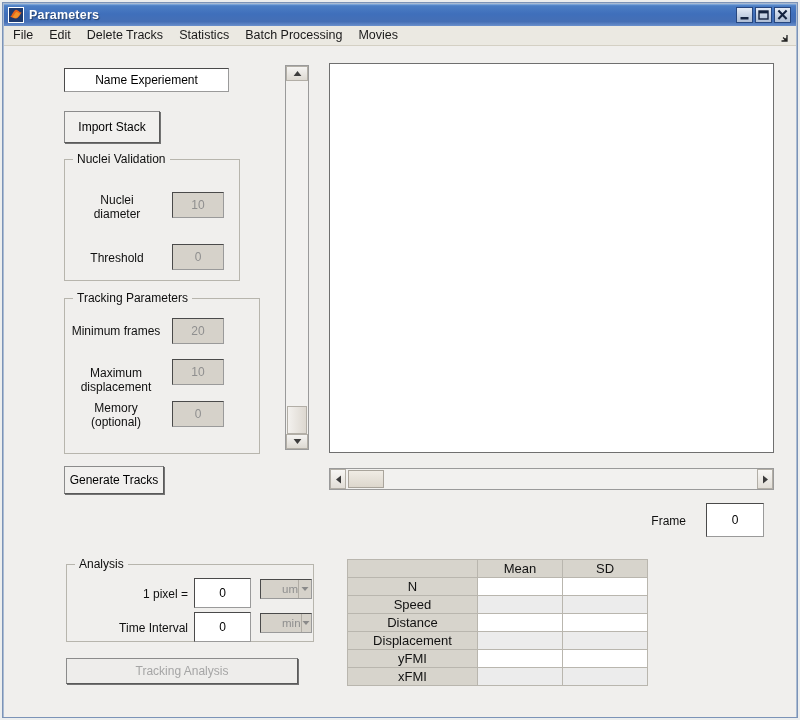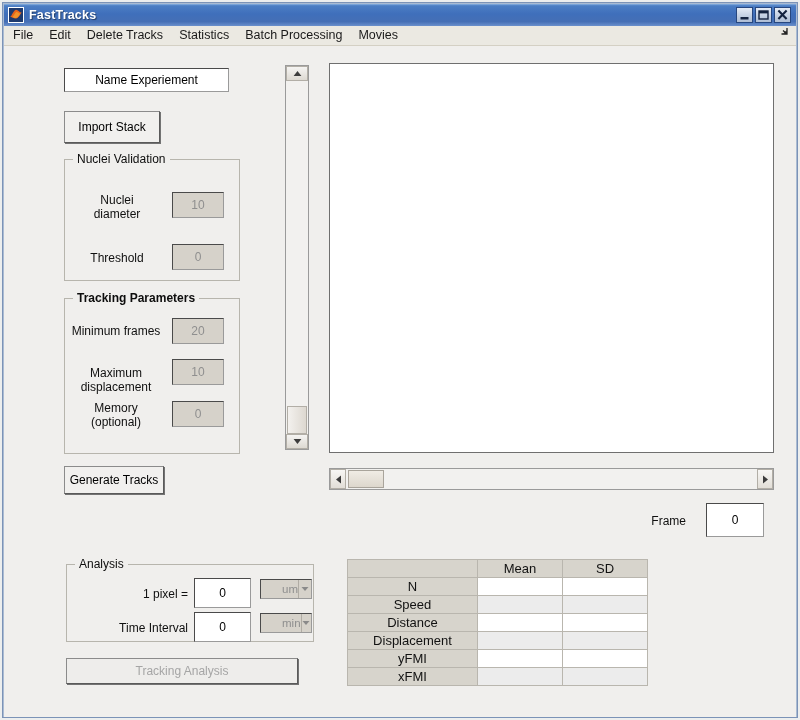--- a/index.html
+++ b/index.html
@@ -79,21 +79,21 @@
   
   .menubar {
     position: absolute;
     left: 1px; top: 23px;
     width: 792px;
     height: 20px;
     background: #ebe9e2;
     border-bottom: 1px solid #d4d0c4;
     box-sizing: border-box;
     display: flex;
-    align-items: flex-start;
+    align-items: flex-end;
     font-size: 12.5px;
     color: #1a1a1a;
   }
   .menu-item {
     padding: 2px 7px 3px 7px;
     margin-left: 2px;
     white-space: nowrap;
     cursor: default;
   }
   .menu-arrow {
@@ -304,21 +304,21 @@
 <div id="app">
   <div class="win-frame">
 
     <div class="titlebar">
       <div class="title-icon">
         <svg width="14" height="14" viewBox="0 0 14 14">
           <path class="ml-a" d="M1 9 C3 8 4 3 6.5 2 C9 1 10.5 5.5 13 4.2 C11 6 10 10 7 10.5 C4.6 10.9 3.5 8.6 1 9 Z"></path>
           <path class="ml-b" d="M3 9.3 C5 8.2 5.8 4.6 7.4 4 C9 3.4 9.8 6.2 11.6 5.4 C10 7 9.2 9.6 7 10 C5.2 10.3 4.6 9 3 9.3 Z"></path>
         </svg>
       </div>
-      <div class="title-text">FastTracks</div>
+      <div class="title-text">Parameters</div>
       <div class="win-btns">
         <div class="win-btn">
           <svg width="15" height="14" viewBox="0 0 15 14">
               <rect x="3.5" y="9" width="8" height="2.5" fill="#14233f"></rect>
             </svg>
         </div>
         <div class="win-btn">
           <svg width="15" height="14" viewBox="0 0 15 14">
             <rect x="3" y="3" width="9" height="8" fill="none" stroke="#14233f" stroke-width="1.4"></rect>
             <rect x="3" y="3" width="9" height="2.4" fill="#14233f"></rect>
@@ -356,21 +356,21 @@
       <div class="panel" style="left:60px; top:113px; width:176px; height:122px;">
         <div class="panel-title">Nuclei Validation</div>
       </div>
       <div class="label center" style="left:64px; top:147px; width:98px;">Nuclei
 diameter</div>
       <div class="editbox disabled" style="left:168px; top:146px; width:52px; height:26px;">10</div>
 
       <div class="label center" style="left:64px; top:205px; width:98px;">Threshold</div>
       <div class="editbox disabled" style="left:168px; top:198px; width:52px; height:26px;">0</div>
 
-      <div class="panel" style="left:60px; top:252px; width:176px; height:156px;font-weight:bold;">
+      <div class="panel" style="left:60px; top:252px; width:196px; height:156px;">
         <div class="panel-title">Tracking Parameters</div>
       </div>
       <div class="label center" style="left:60px; top:278px; width:104px;">Minimum frames</div>
       <div class="editbox disabled" style="left:168px; top:272px; width:52px; height:26px;">20</div>
 
       <div class="label center" style="left:62px; top:320px; width:100px;">Maximum
 displacement</div>
       <div class="editbox disabled" style="left:168px; top:313px; width:52px; height:26px;">10</div>
 
       <div class="label center" style="left:62px; top:355px; width:100px;">Memory

